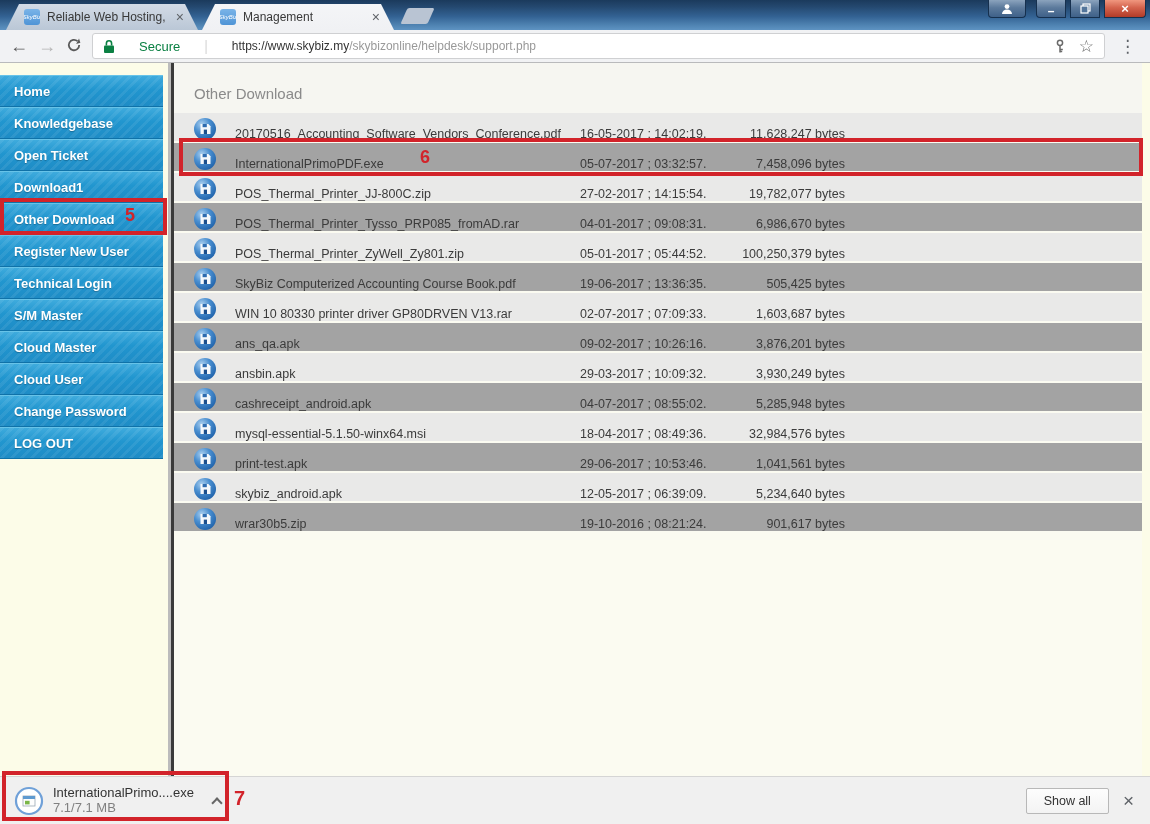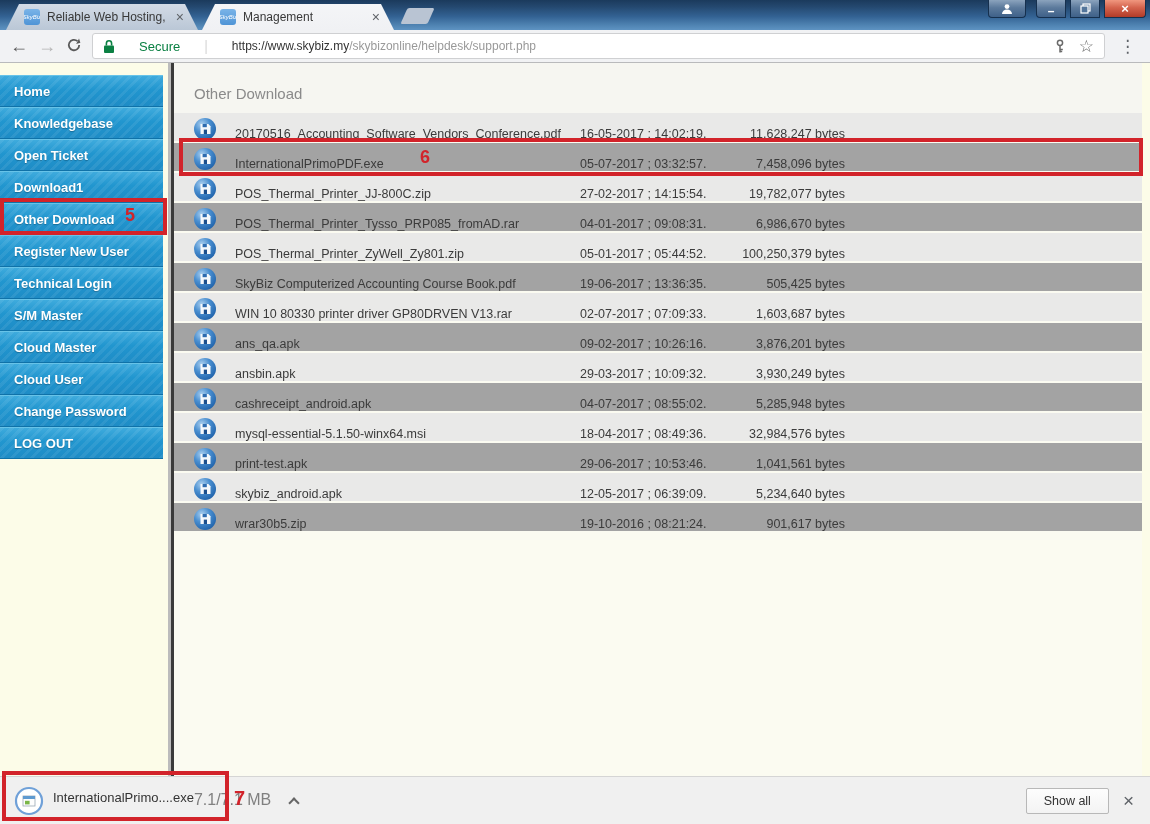--- a/index.html
+++ b/index.html
@@ -74,23 +74,23 @@
   .anno-num { position:absolute; color:#d2232a; font-weight:bold; font-size:18px; pointer-events:none; }
   #box5 { left:0; top:135px; width:167px; height:37px; }
   #box6 { left:179px; top:75px; width:964px; height:38px; }
   #num5 { left:125px; top:142px; }
   #num6 { left:420px; top:84px; }
 
   
   .shelf { position:absolute; left:0; right:0; bottom:0; height:48px; background:#f0f0f0;
     border-top:1px solid #d5d5d5; display:flex; align-items:center; }
   .shelf-item { display:flex; align-items:center; gap:9px; margin-left:14px; cursor:pointer; }
-  .shelf-texts { display:flex; flex-direction:row; line-height:1.15; }
+  .shelf-texts { display:flex; flex-direction:column; line-height:1.15; }
   .shelf-name { font-size:13px; color:#333; }
-  .shelf-progress { font-size:16px; color:#808080; }
+  .shelf-progress { font-size:13px; color:#808080; }
   .chevron-up { width:8px; height:8px; border-top:2px solid #666; border-right:2px solid #666;
     transform:rotate(-45deg); margin:4px 0 0 10px; }
   #box7 { left:2px; top:-6px; width:227px; height:50px; }
   #num7 { left:234px; top:10px; font-size:20px; position:absolute; }
   .shelf-spacer { flex:1; }
   .show-all-btn { font-size:12.5px; color:#333; background:linear-gradient(180deg,#fdfdfd,#f3f3f3);
     border:1px solid #b8b8b8; border-radius:2px; padding:5px 17px; margin-right:14px; cursor:pointer;
     font-family:inherit; }
   .shelf-close { font-size:19px; color:#5f6368; margin-right:16px; cursor:pointer; }
 </style>

